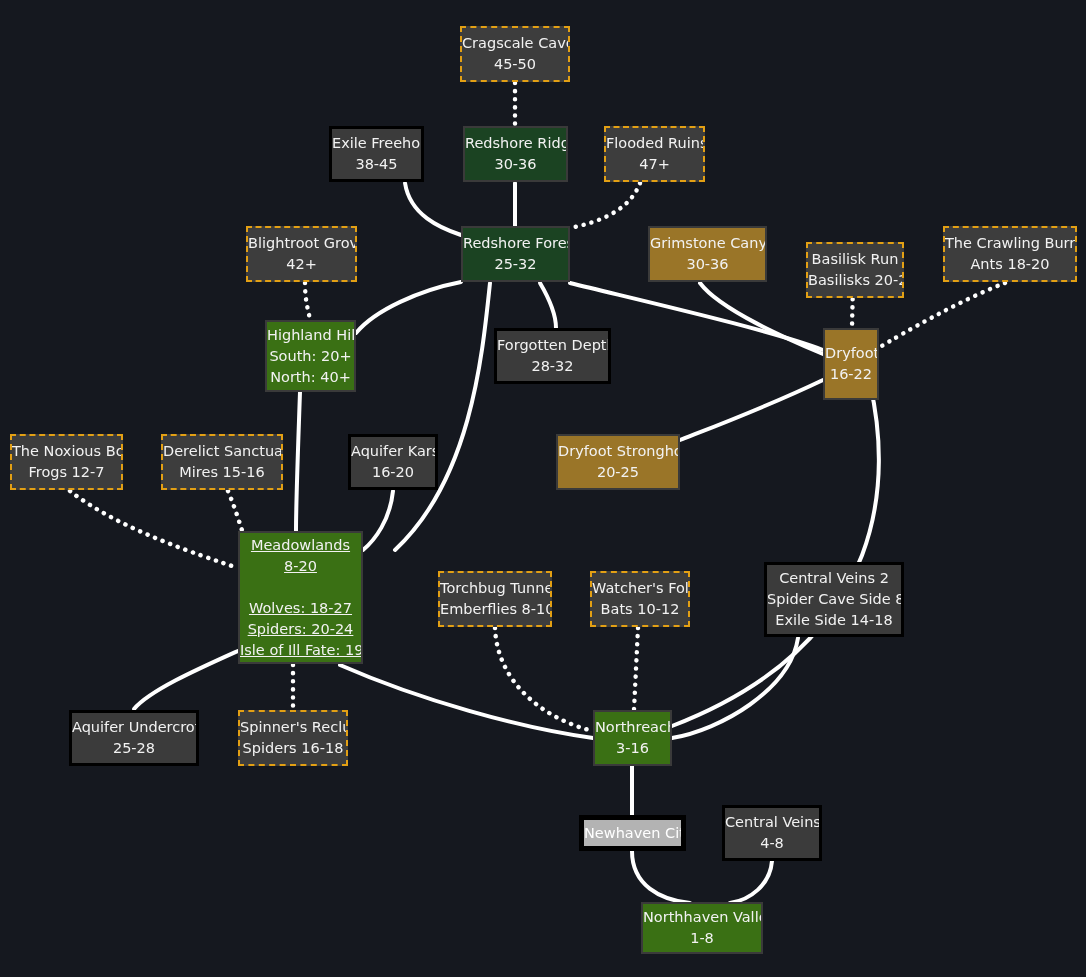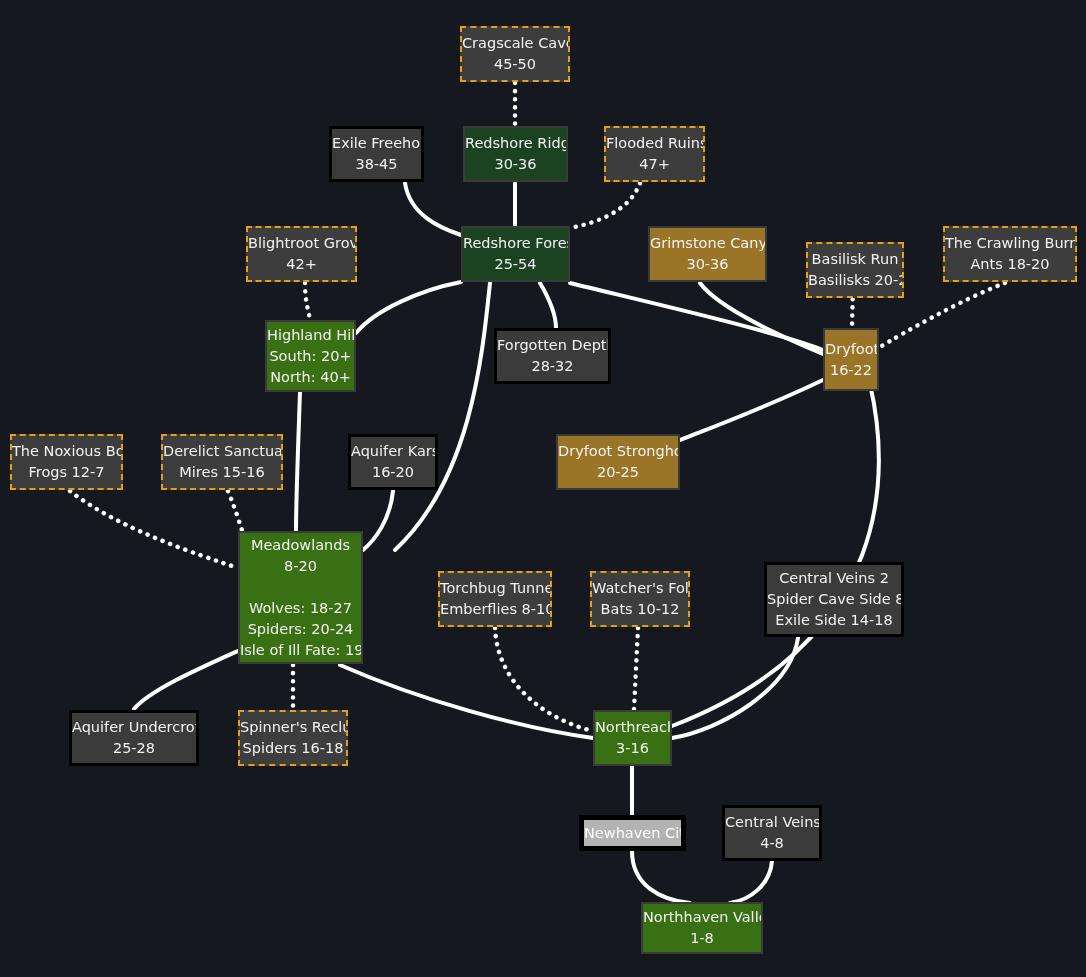--- a/index.html
+++ b/index.html
@@ -122,21 +122,21 @@
       <div class="node style-dashed-dark" style="left: 604px; top: 126px; width: 101px; height: 56px;">
         <span class="nline">Flooded Ruins</span>
         <span class="nline">47+</span>
       </div>
       <div class="node style-dashed-dark" style="left: 246px; top: 226px; width: 111px; height: 56px;">
         <span class="nline">Blightroot Grove</span>
         <span class="nline">42+</span>
       </div>
       <div class="node style-green-dark" style="left: 461px; top: 226px; width: 109px; height: 56px;">
         <span class="nline">Redshore Forest</span>
-        <span class="nline">25-54</span>
+        <span class="nline">25-32</span>
       </div>
       <div class="node style-brown" style="left: 648px; top: 226px; width: 119px; height: 56px;">
         <span class="nline">Grimstone Canyon</span>
         <span class="nline">30-36</span>
       </div>
       <div class="node style-dashed-dark" style="left: 806px; top: 242px; width: 98px; height: 56px;">
         <span class="nline">Basilisk Run</span>
         <span class="nline">Basilisks 20-22</span>
       </div>
       <div class="node style-dashed-dark" style="left: 943px; top: 226px; width: 134px; height: 56px;">
@@ -145,41 +145,41 @@
       </div>
       <div class="node style-green-bright" style="left: 265px; top: 320px; width: 91px; height: 72px;">
         <span class="nline">Highland Hills</span>
         <span class="nline">South: 20+</span>
         <span class="nline">North: 40+</span>
       </div>
       <div class="node style-solid-dark" style="left: 494px; top: 328px; width: 117px; height: 56px;">
         <span class="nline">Forgotten Depths</span>
         <span class="nline">28-32</span>
       </div>
-      <div class="node style-brown" style="left: 823px; top: 328px; width: 56px; height: 63px;">
+      <div class="node style-brown" style="left: 823px; top: 328px; width: 56px; height: 72px;">
         <span class="nline">Dryfoot</span>
         <span class="nline">16-22</span>
       </div>
       <div class="node style-dashed-dark" style="left: 10px; top: 434px; width: 113px; height: 56px;">
         <span class="nline">The Noxious Bog</span>
         <span class="nline">Frogs 12-7</span>
       </div>
       <div class="node style-dashed-dark" style="left: 161px; top: 434px; width: 122px; height: 56px;">
         <span class="nline">Derelict Sanctuary</span>
         <span class="nline">Mires 15-16</span>
       </div>
       <div class="node style-solid-dark" style="left: 348px; top: 434px; width: 90px; height: 56px;">
         <span class="nline">Aquifer Karst</span>
         <span class="nline">16-20</span>
       </div>
       <div class="node style-brown" style="left: 556px; top: 434px; width: 124px; height: 56px;">
         <span class="nline">Dryfoot Stronghold</span>
         <span class="nline">20-25</span>
       </div>
-      <div class="node style-green-bright" style="left: 238px; top: 531px; width: 125px; height: 133px;">
+      <div class="node style-green-bright" style="left: 238px; top: 531px; width: 125px; height: 133px; text-decoration: underline;">
         <span class="nline">Meadowlands</span>
         <span class="nline">8-20</span>
         <span class="nline blank"></span>
         <span class="nline">Wolves: 18-27</span>
         <span class="nline">Spiders: 20-24</span>
         <span class="nline">Isle of Ill Fate: 19-22</span>
       </div>
       <div class="node style-dashed-dark" style="left: 438px; top: 571px; width: 114px; height: 56px;">
         <span class="nline">Torchbug Tunnels</span>
         <span class="nline">Emberflies 8-10</span>

